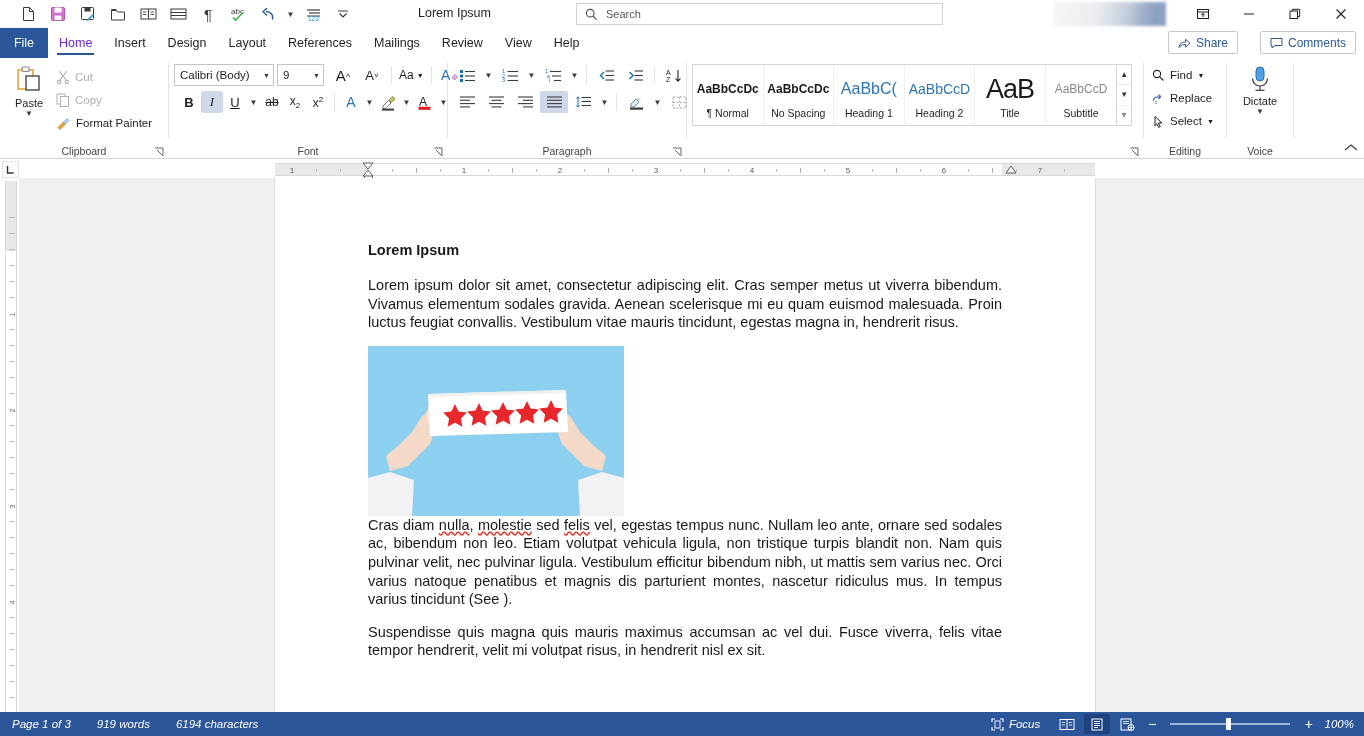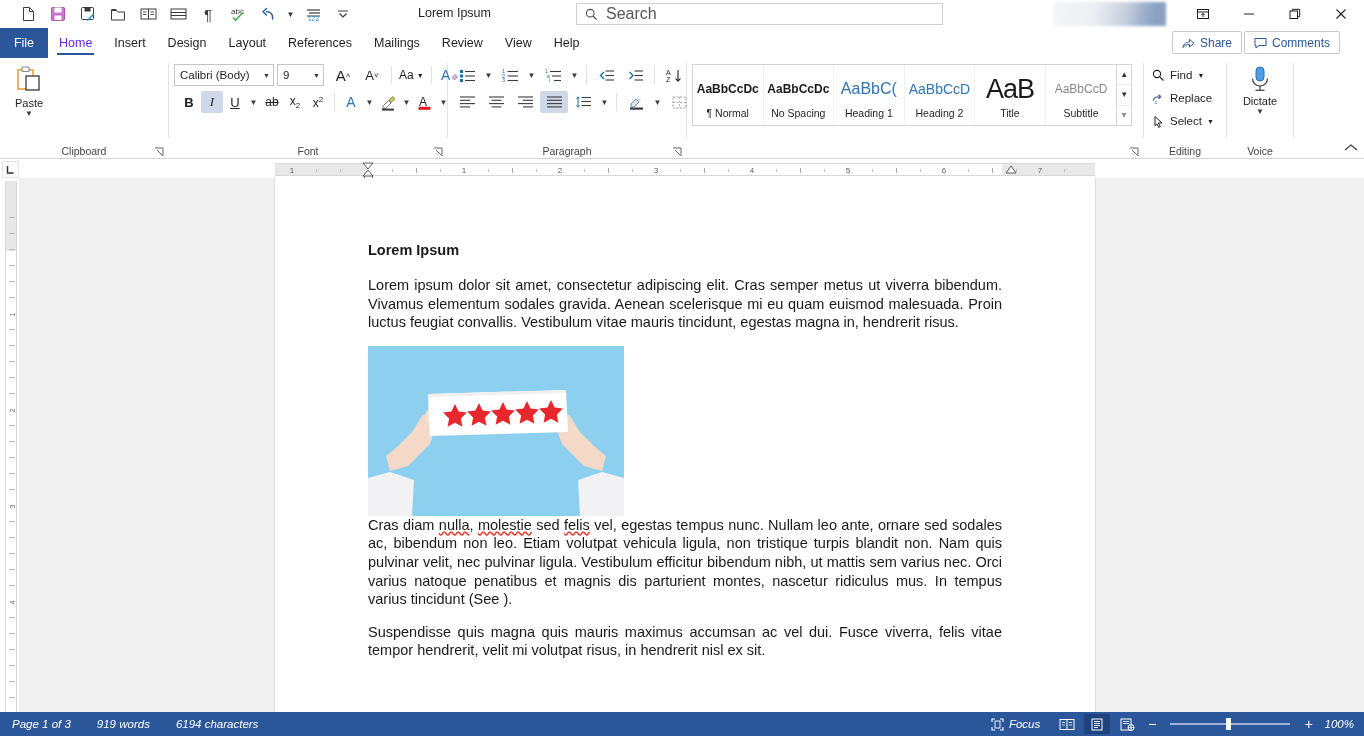--- a/index.html
+++ b/index.html
@@ -22,21 +22,21 @@
   .qat-btn {
     width: 28px; height: 24px; display: flex; align-items: center; justify-content: center;
     border-radius: 2px; cursor: default;
   }
   .title-text { position: absolute; left: 418px; top: 6px; font-size: 12.5px; color: #1f1f1f; }
   .searchbox {
     position: absolute; left: 576px; top: 3px; width: 367px; height: 22px;
     border: 1px solid #d0d0d0; background: #fff;
     display: flex; align-items: center; padding-left: 8px; gap: 8px;
   }
-  .searchbox .ph { font-size: 16px; color: #56565a; }
+  .searchbox .ph { font-size: 11px; color: #56565a; }
   .redact {
     position: absolute; left: 1054px; top: 2px; width: 112px; height: 24px;
     background: linear-gradient(100deg,#f4f5f7 0%,#eceef1 36%,#d7dce6 52%,#c2cbdb 66%,#9fb0cb 78%,#8ba1c2 90%,#8ba1c2 100%);
     filter: blur(1.5px);
   }
   .win-btns { position: absolute; right: 0; top: 0; height: 28px; display: flex; align-items: center; }
   .win-btn {
     width: 46px; height: 28px; display: flex; align-items: center; justify-content: center;
     color: #1f1f1f;
   }
@@ -54,21 +54,21 @@
   .tabs { display: flex; align-items: stretch; }
   .tab {
     font-size: 12.5px; color: #1f1f1f; padding: 0 11px;
     display: flex; align-items: center; position: relative;
   }
   .tab.active { color: #6d28d9; font-weight: 400; }
   .tab.active::after {
     content: ""; position: absolute; left: 9px; right: 9px; bottom: 2px;
     height: 2px; background: #2b579a;
   }
-  .tabbar-right { position: absolute; right: 24px; top: 3px; display: flex; gap: 2px; }
+  .tabbar-right { position: absolute; right: 8px; top: 3px; display: flex; gap: 22px; }
   .pillbtn {
     height: 23px; border: 1px solid #c8c8c8; border-radius: 2px; background: #fff;
     display: flex; align-items: center; gap: 5px; padding: 0 9px;
     font-size: 12px; color: #2b579a;
   }
 
   
   .ribbon {
     height: 101px; min-height: 101px; background: #fff;
     border-bottom: 1px solid #d4d4d4; display: flex; position: relative;
@@ -384,20 +384,44 @@
     <div class="grp" style="width:168px;">
       <div class="grp-body">
         <div class="clip-paste">
           <svg width="30" height="32" viewBox="0 0 30 32">
             <rect x="4" y="5" width="15" height="19" fill="#fff" stroke="#e8a33d" stroke-width="1.6"></rect>
             <rect x="8" y="2" width="7" height="4.5" rx="1" fill="#fff" stroke="#8a8a8a" stroke-width="1.2"></rect>
             <rect x="12" y="11" width="13" height="14" fill="#fff" stroke="#3b3b3b" stroke-width="1.3"></rect>
           </svg>
           <span>Paste</span>
           <span style="font-size:8px;color:#3b3b3b;">▼</span>
+        </div>
+        <div class="clip-cmds">
+          <div class="cmd dis">
+            <svg width="14" height="14" viewBox="0 0 14 14">
+                <path d="M3 1l8 10M11 1L3 11" stroke="#b0b0b0" stroke-width="1.1" fill="none"></path>
+                <circle cx="3.2" cy="12" r="1.6" fill="none" stroke="#b0b0b0" stroke-width="1.1"></circle>
+                <circle cx="10.8" cy="12" r="1.6" fill="none" stroke="#b0b0b0" stroke-width="1.1"></circle>
+              </svg>
+            <span>Cut</span>
+          </div>
+          <div class="cmd dis">
+            <svg width="14" height="14" viewBox="0 0 14 14">
+                <rect x="1" y="1" width="8" height="10" fill="none" stroke="#b0b0b0" stroke-width="1"></rect>
+                <rect x="4.5" y="3.5" width="8" height="10" fill="#fff" stroke="#b0b0b0" stroke-width="1"></rect>
+              </svg>
+            <span>Copy</span>
+          </div>
+          <div class="cmd">
+            <svg width="15" height="14" viewBox="0 0 15 14">
+                <path d="M2 11.5l5.5-5.5 2 2-5.5 5.5z" fill="#e8a33d" stroke="#c4852a" stroke-width=".8"></path>
+                <path d="M7.5 6L11 2.5l2 2L9.5 8z" fill="#bcd4ea" stroke="#6f9dc6" stroke-width=".8"></path>
+              </svg>
+            <span>Format Painter</span>
+          </div>
         </div>
       </div>
       <div class="grp-label">Clipboard</div>
       <div class="dlg">
         <svg width="10" height="10" viewBox="0 0 10 10">
             <path d="M1 1h8v8" fill="none" stroke="#666" stroke-width="1"></path>
             <path d="M8.5 8.5L3 3" stroke="#666" stroke-width="1"></path>
           </svg>
       </div>
     </div>

